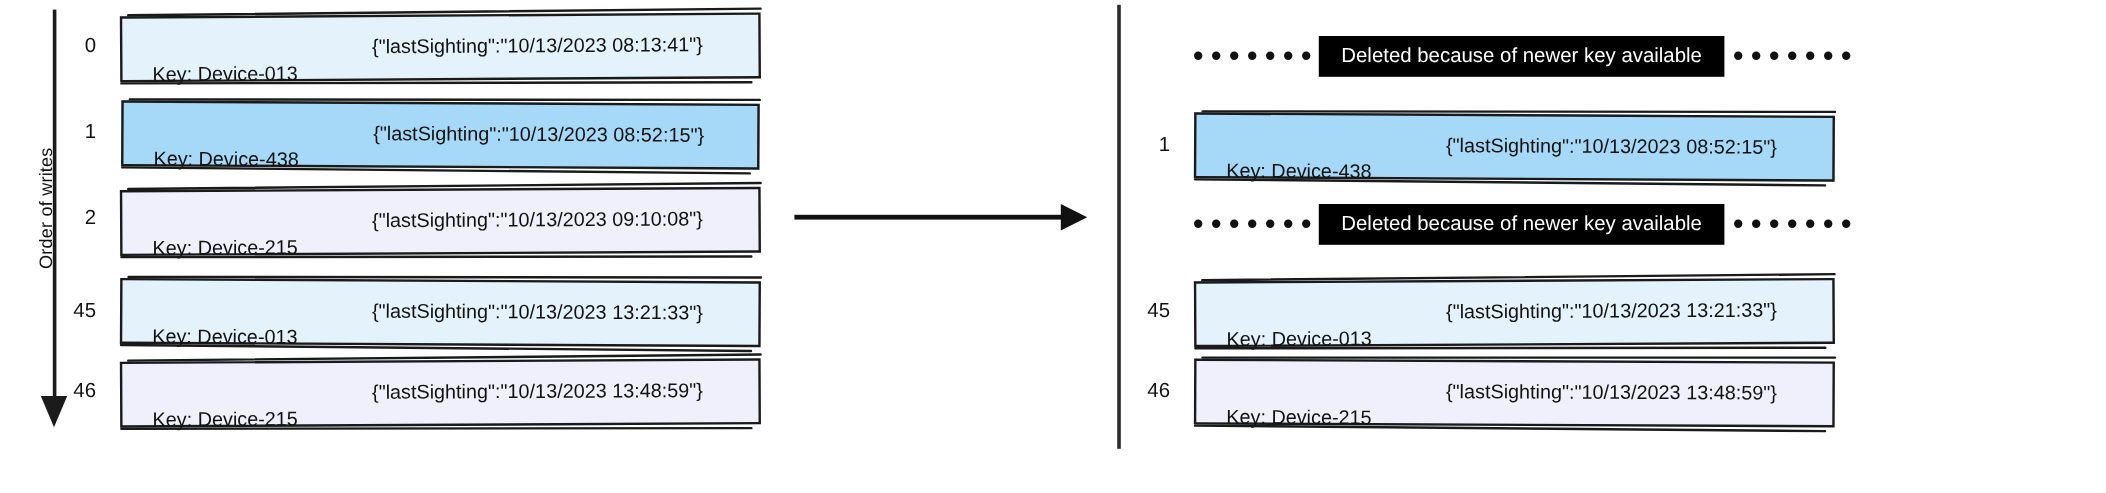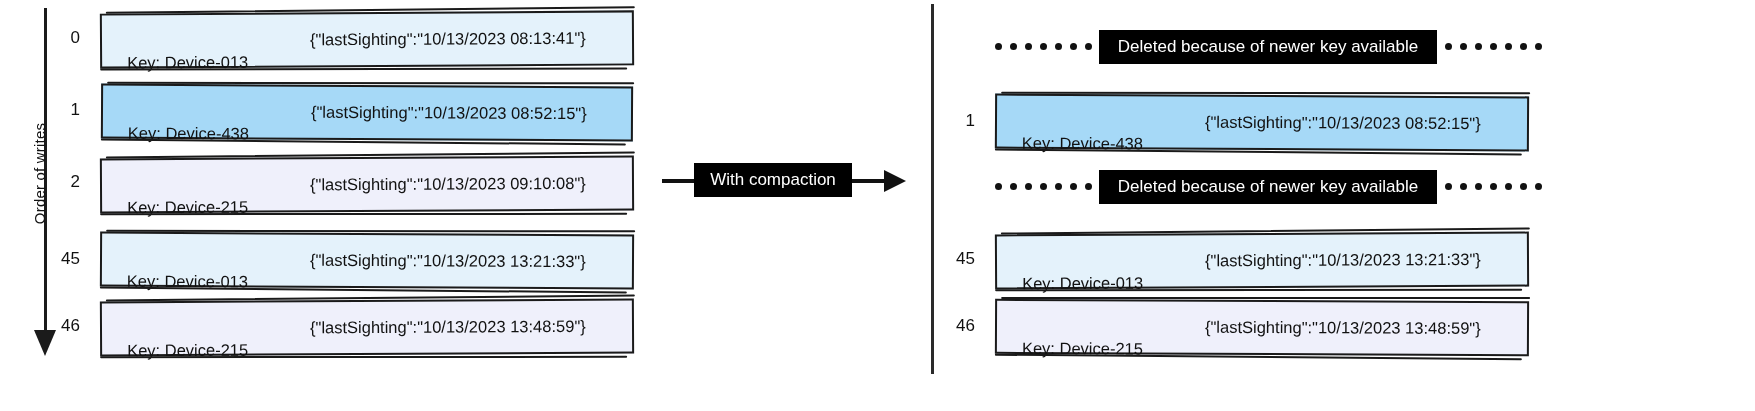--- a/index.html
+++ b/index.html
@@ -102,21 +102,20 @@
   </div>
 
   <div class="idx" style="left:50px;top:316px;width:30px;">46</div>
   <div class="rec c-lav" style="left:100px;top:300px;width:534px;height:55px;transform:rotate(-0.3deg);">
     <span class="k" style="left:25px;">Key: Device-215</span>
     <span class="v" style="left:208px;">{"lastSighting":"10/13/2023 13:48:59"}</span>
   </div>
 
   <div class="arrow-shaft"></div>
   <div class="arrow-head"></div>
-  <div class="blacklabel" style="left:694px;top:163px;height:34px;min-width:158px;">With compaction</div>
 
   <div class="divider"></div>
 
   <div class="dots" style="left:995px;top:43px;width:104px;">
     <i style="left:0"></i>
       <i style="left:15px"></i>
       <i style="left:30px"></i>
       <i style="left:45px"></i>
     <i style="left:60px"></i>
       <i style="left:75px"></i>

